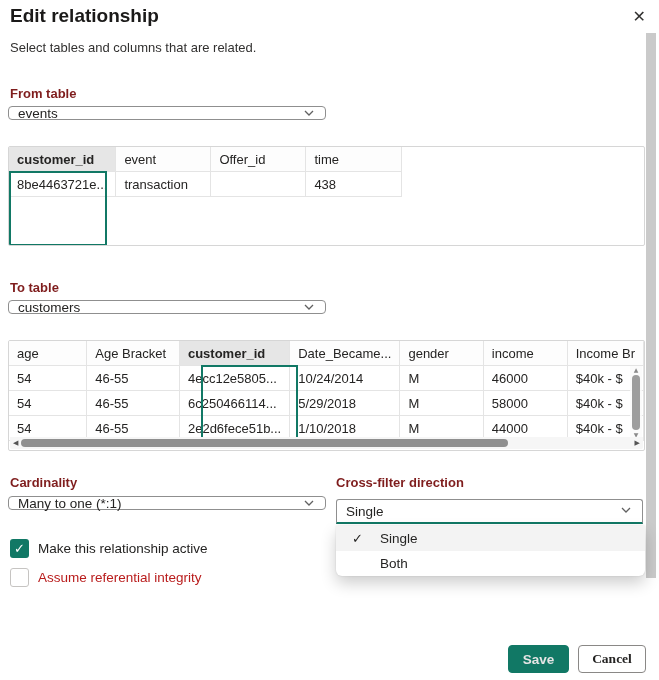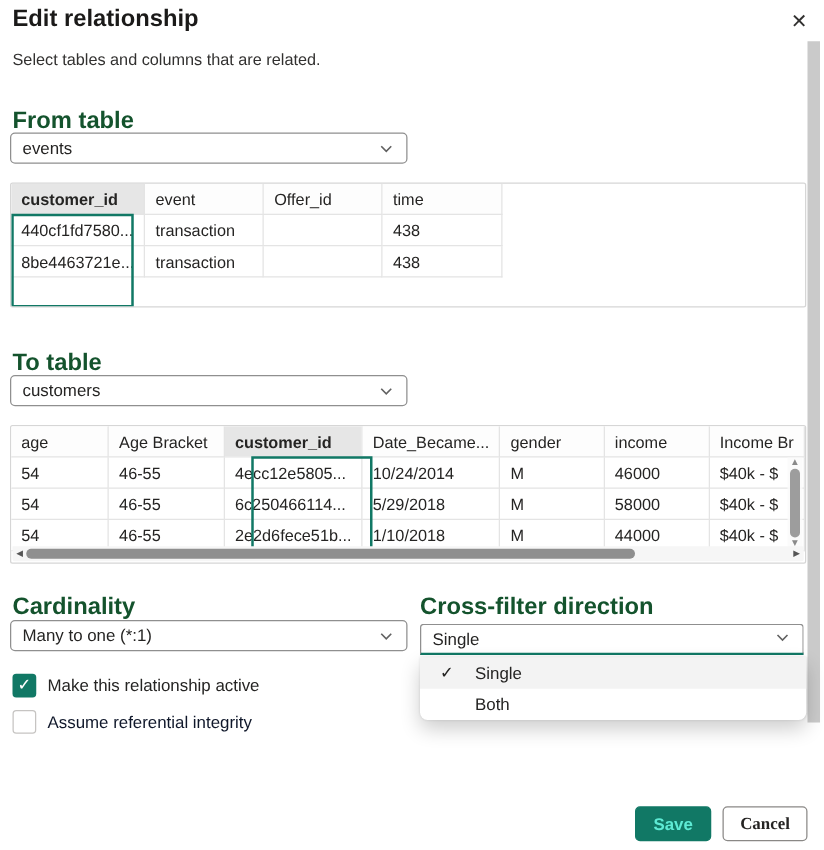--- a/index.html
+++ b/index.html
@@ -8,24 +8,24 @@
     font-family:"Liberation Sans",sans-serif;
     background:#ffffff;color:#252423;
     position:relative;overflow:hidden;
   }
   .abs{position:absolute;}
   
   .title{left:10px;top:5px;font-size:19px;font-weight:700;color:#1b1a19;}
   .close-btn{right:11px;top:7px;font-size:16px;line-height:16px;color:#323130;background:none;border:none;cursor:pointer;padding:2px;font-family:"DejaVu Sans",sans-serif;}
   .subtitle{left:10px;top:40px;font-size:13px;color:#323130;}
   
-  .field-label{left:10px;font-size:19px;font-weight:700;color:#14532d;}
+  .field-label{left:10px;font-size:13px;font-weight:700;color:#7f1d1d;}
   
   .dropdown{
-    height:25px;border:1px solid #8f8f8f;border-radius:4px;background:#fff;
+    height:14px;border:1px solid #8f8f8f;border-radius:4px;background:#fff;
     display:flex;align-items:center;justify-content:space-between;
     padding:0 9px;font-size:13.5px;box-sizing:border-box;cursor:pointer;color:#252423;
   }
   .dropdown .chev{display:flex;align-items:center;}
   
   .tbl-wrap{
     left:8px;width:637px;border:1px solid #d6d6d6;border-radius:2px;
     background:#fff;box-sizing:border-box;overflow:hidden;
   }
   table{border-collapse:collapse;table-layout:fixed;font-size:13px;color:#252423;}
@@ -66,24 +66,24 @@
     overflow:hidden;
   }
   .menu-item{height:25px;display:flex;align-items:center;font-size:13.5px;cursor:pointer;color:#252423;}
   .menu-item.first{background:#f3f3f3;}
   .menu-item .chk{width:28px;margin-left:16px;font-size:13px;color:#252423;font-family:"DejaVu Sans",sans-serif;}
   
   .cb{width:19px;height:19px;border-radius:3px;box-sizing:border-box;display:flex;align-items:center;justify-content:center;cursor:pointer;}
   .cb.checked{background:#117865;color:#fff;font-size:13px;font-family:"DejaVu Sans",sans-serif;}
   .cb.disabled{border:1px solid #c6c4c2;background:#fff;cursor:default;}
   .cb-label{font-size:13.5px;color:#252423;}
-  .cb-label.disabled{color:#0f172a;}
+  .cb-label.disabled{color:#b91c1c;}
   
   .btn{height:28px;border-radius:4px;font-size:13.5px;cursor:pointer;font-family:"Liberation Sans",sans-serif;}
-  .btn-save{left:508px;top:645px;width:61px;background:#117865;border:1px solid #117865;color:#5eead4;font-weight:700;}
+  .btn-save{left:508px;top:645px;width:61px;background:#117865;border:1px solid #117865;color:#e5e5e5;font-weight:700;}
   .btn-cancel{left:578px;top:645px;width:68px;background:#fff;border:1px solid #8a8886;color:#252423;font-weight:600;font-family:Liberation Serif, serif;}
   
   .dlg-scroll{right:3px;top:33px;width:10px;height:545px;background:#cacaca;cursor:pointer;}
 </style>
 </head>
 <body>
 
 <div class="abs title">Edit relationship</div>
 <button class="abs close-btn">✕</button>
 <div class="abs subtitle">Select tables and columns that are related.</div>
@@ -108,26 +108,20 @@
       </colgroup>
     <thead>
       <tr>
         <th class="sel">customer_id</th>
         <th>event</th>
         <th>Offer_id</th>
         <th>time</th>
       </tr>
     </thead>
     <tbody>
-      <tr>
-        <td>440cf1fd7580...</td>
-        <td>transaction</td>
-        <td></td>
-        <td>438</td>
-      </tr>
       <tr>
         <td>8be4463721e...</td>
         <td>transaction</td>
         <td></td>
         <td>438</td>
       </tr>
     </tbody>
   </table>
   <div class="abs col-overlay" style="left:0;top:24px;width:98px;height:75px"></div>
 </div>

